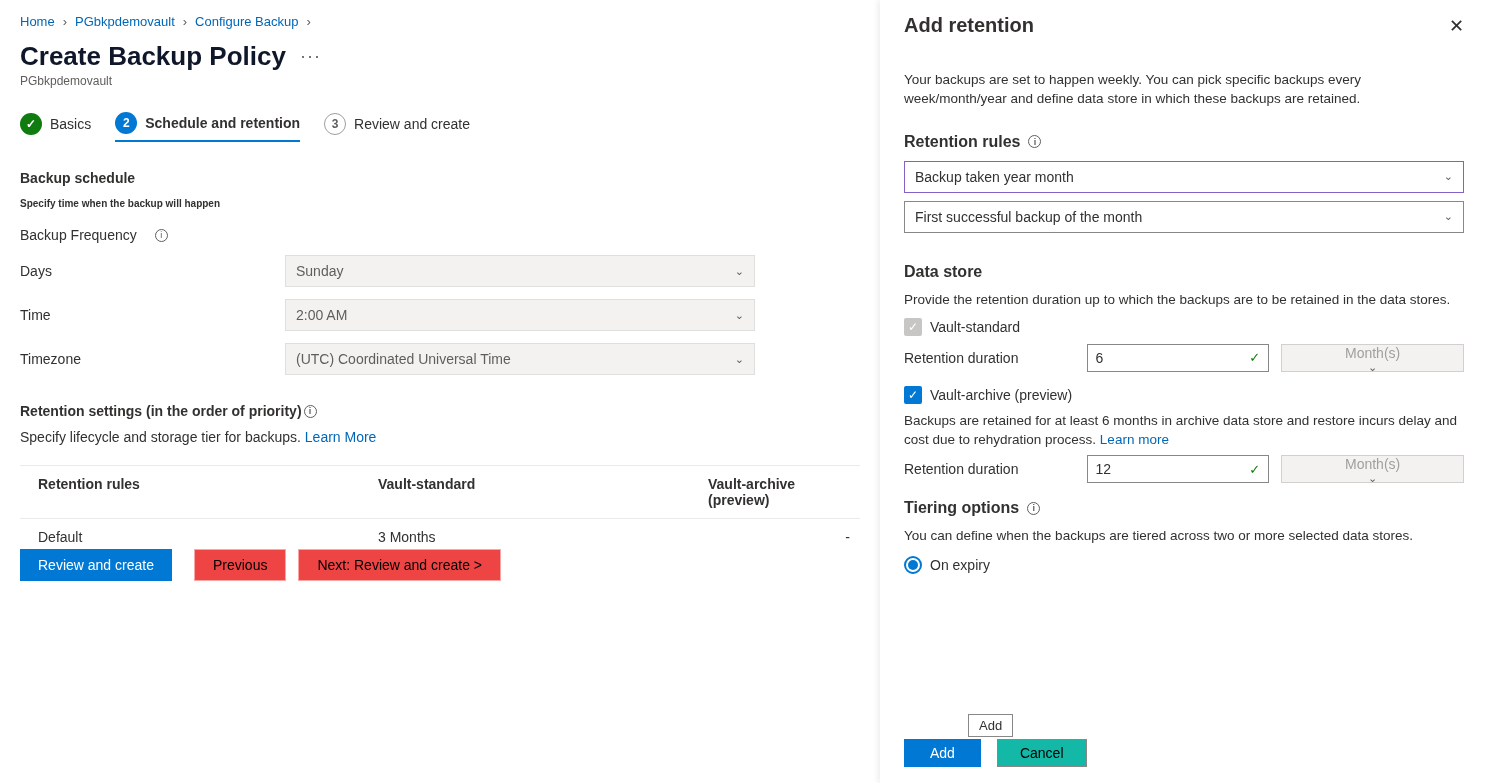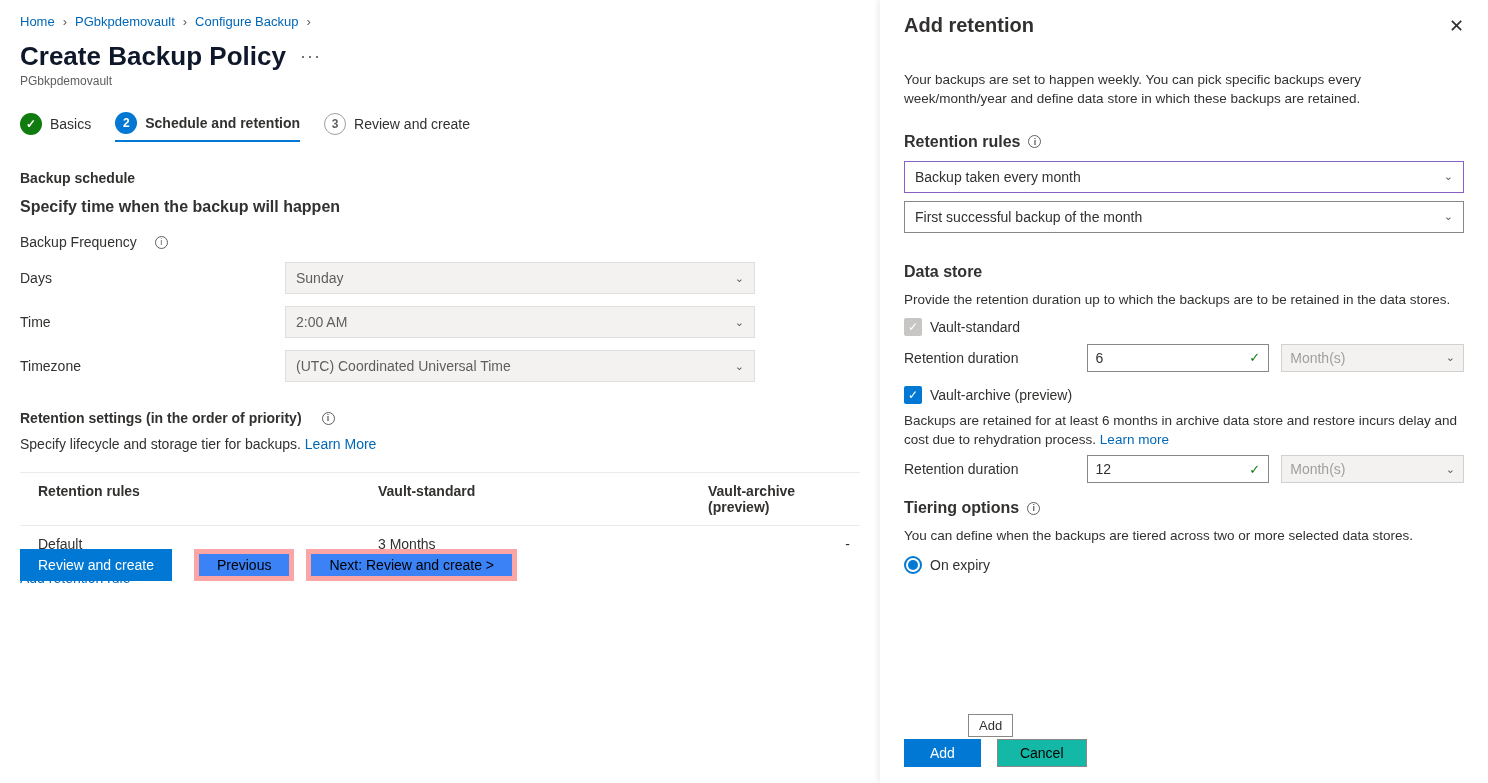--- a/index.html
+++ b/index.html
@@ -59,21 +59,21 @@
     width: 22px; height: 22px; border-radius: 50%;
     display: flex; align-items: center; justify-content: center;
     font-size: 12px; font-weight: 600;
   }
   .step-circle.done { background: #107c10; color: #fff; }
   .step-circle.current { background: #0078d4; color: #fff; }
   .step-circle.pending { border: 1px solid #a19f9d; color: #605e5c; }
   .step-label { font-size: 14px; }
   .step.active .step-label { font-weight: 600; }
   .section-heading { font-weight: 600; font-size: 14px; margin-bottom: 12px; }
-  .section-sub { font-weight: 600; font-size: 16px; margin-bottom: 18px; }
+  .section-sub { font-weight: 600; font-size: 10px; margin-bottom: 18px; }
   .form-row {
     display: flex;
     align-items: center;
     margin-bottom: 12px;
   }
   .form-label {
     width: 265px;
     font-size: 14px;
     color: #323130;
     display: flex;
@@ -90,21 +90,21 @@
     align-items: center;
     justify-content: space-between;
     border: 1px solid #e1dfdd;
     font-size: 14px;
   }
   .chevron { font-size: 11px; color: #605e5c; }
   .retention-heading {
     font-weight: 600;
     margin-top: 28px;
     margin-bottom: 10px;
-    display: flex; align-items: center; gap: 20px;
+    display: flex; align-items: center; gap: 2px;
   }
   .retention-desc { font-size: 14px; margin-bottom: 20px;}
   .link { color: #0067b8; text-decoration: none; cursor: pointer; }
   .table {
     border-top: 1px solid #edebe9;
     width: 840px;
   }
   .table-header, .table-row {
     display: flex;
     padding: 10px 0 10px 18px;
@@ -125,22 +125,22 @@
   .btn-primary {
     background: #0078d4;
     color: #fff;
     border: none;
     height: 32px;
     padding: 0 18px;
     font-size: 14px;
     cursor: pointer;
   }
   .btn-secondary {
-    background: #3b82f6;
-    border: 5px solid #fca5a5;
+    background: #ef4444;
+    border: 1px solid #fca5a5;
     height: 32px;
     padding: 0 18px;
     font-size: 14px;
     cursor: pointer;
   }
   .info-icon {
     width: 13px; height: 13px;
     border: 1px solid #605e5c;
     border-radius: 50%;
     font-size: 9px;
@@ -212,20 +212,21 @@
   .check-green { color: #107c10; font-size: 13px; }
   .unit-drop {
     width: 185px; height: 28px;
     border: 1px solid #d2d0ce;
     background: #f3f2f1;
     color: #a19f9d;
     display: flex; align-items: center; justify-content: space-between;
     padding: 0 8px;
     margin-left: 12px;
     font-size: 14px;
+    flex-direction: column;
   }
   .radio-row { display: flex; align-items: center; gap: 8px; font-size: 14px; margin-top: 10px; }
   .radio {
     width: 18px; height: 18px; border: 2px solid #0078d4; border-radius: 50%;
     display: flex; align-items: center; justify-content: center;
   }
   .radio::after { content:""; width: 10px; height:10px; background:#0078d4; border-radius:50%; }
   .panel-footer {
     position: absolute;
     bottom: 16px; left: 24px;
@@ -362,21 +363,21 @@
     <div class="close-x">✕</div>
   </div>
 
   <div class="panel-text">Your backups are set to happen weekly. You can pick specific backups every week/month/year and define data store in which these backups are retained.</div>
 
   <div class="panel-section-h">
     <span>Retention rules</span>
     <span class="info-icon">i</span>
   </div>
   <div class="dropdown highlight">
-    <span>Backup taken every month</span>
+    <span>Backup taken year month</span>
     <span class="chevron">⌄</span>
   </div>
   <div class="dropdown">
     <span>First successful backup of the month</span>
     <span class="chevron">⌄</span>
   </div>
 
   <div class="panel-section-h gap-30">
     <span>Data store</span>
   </div>

